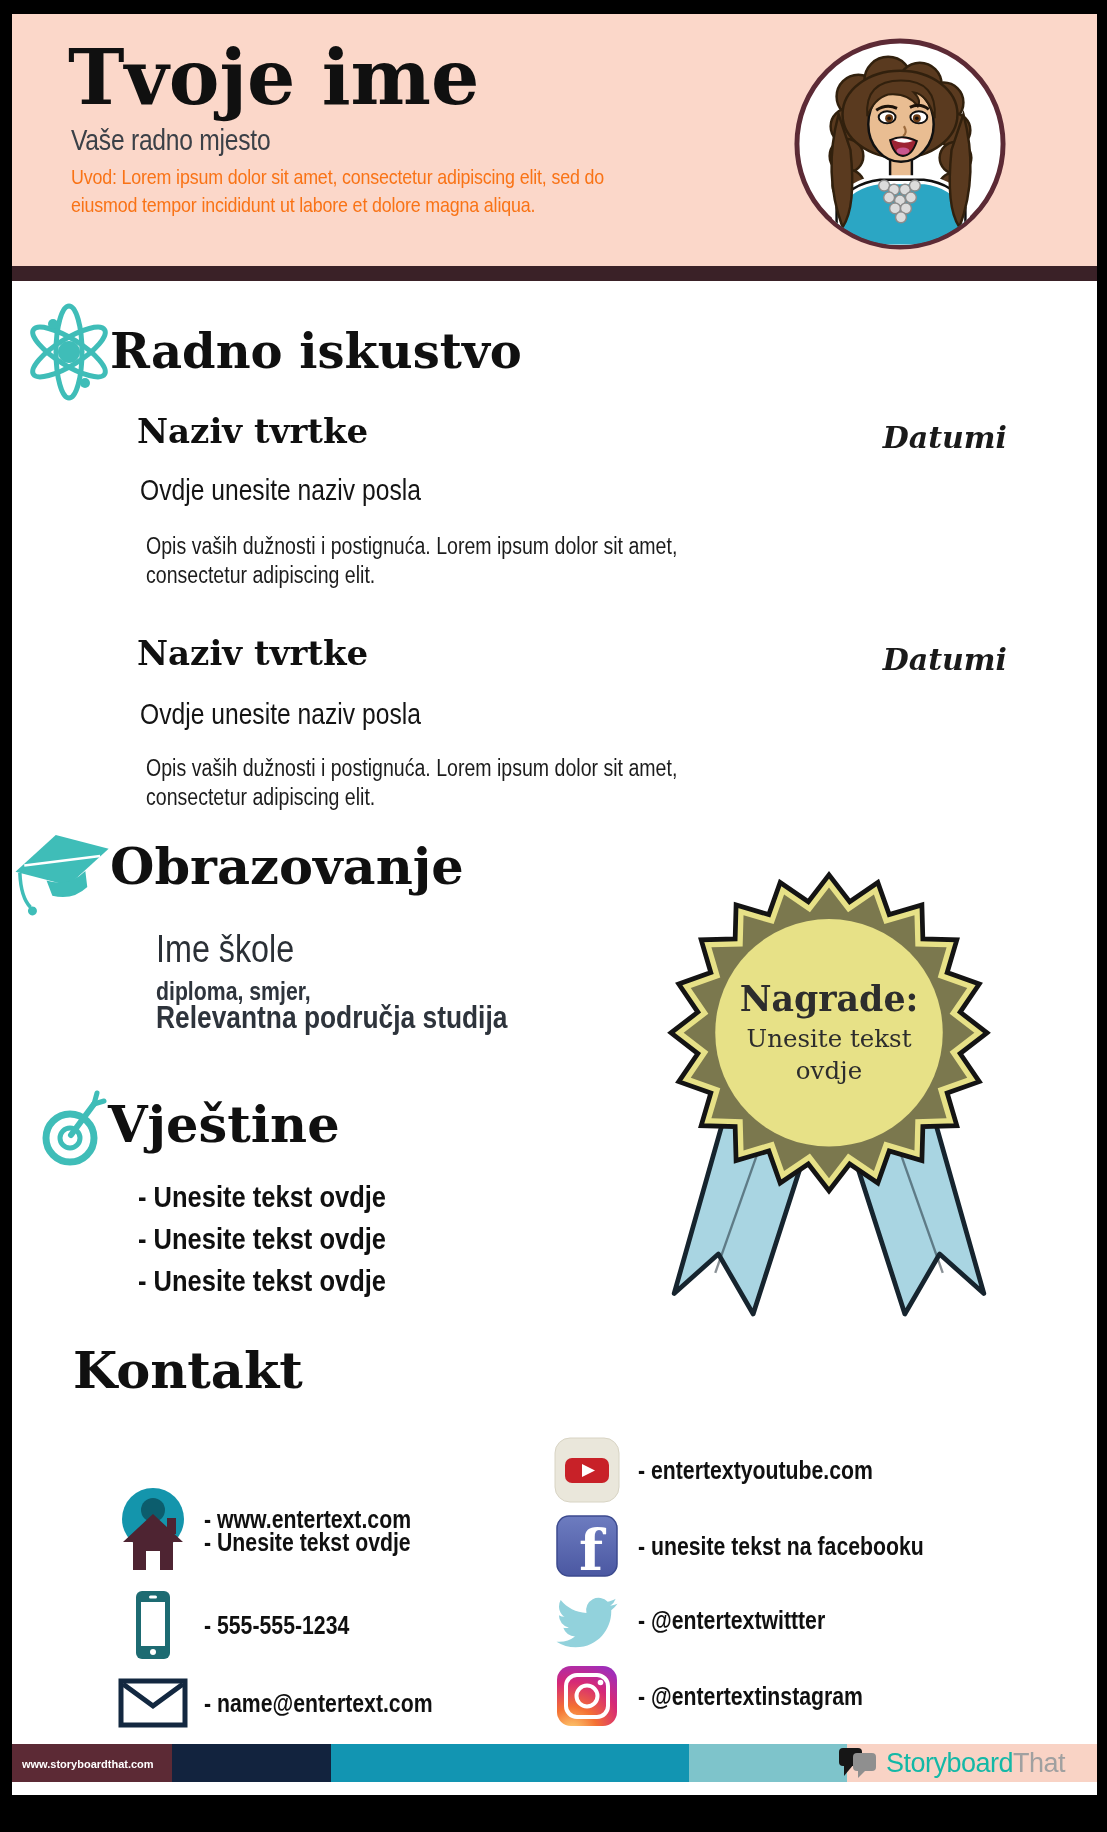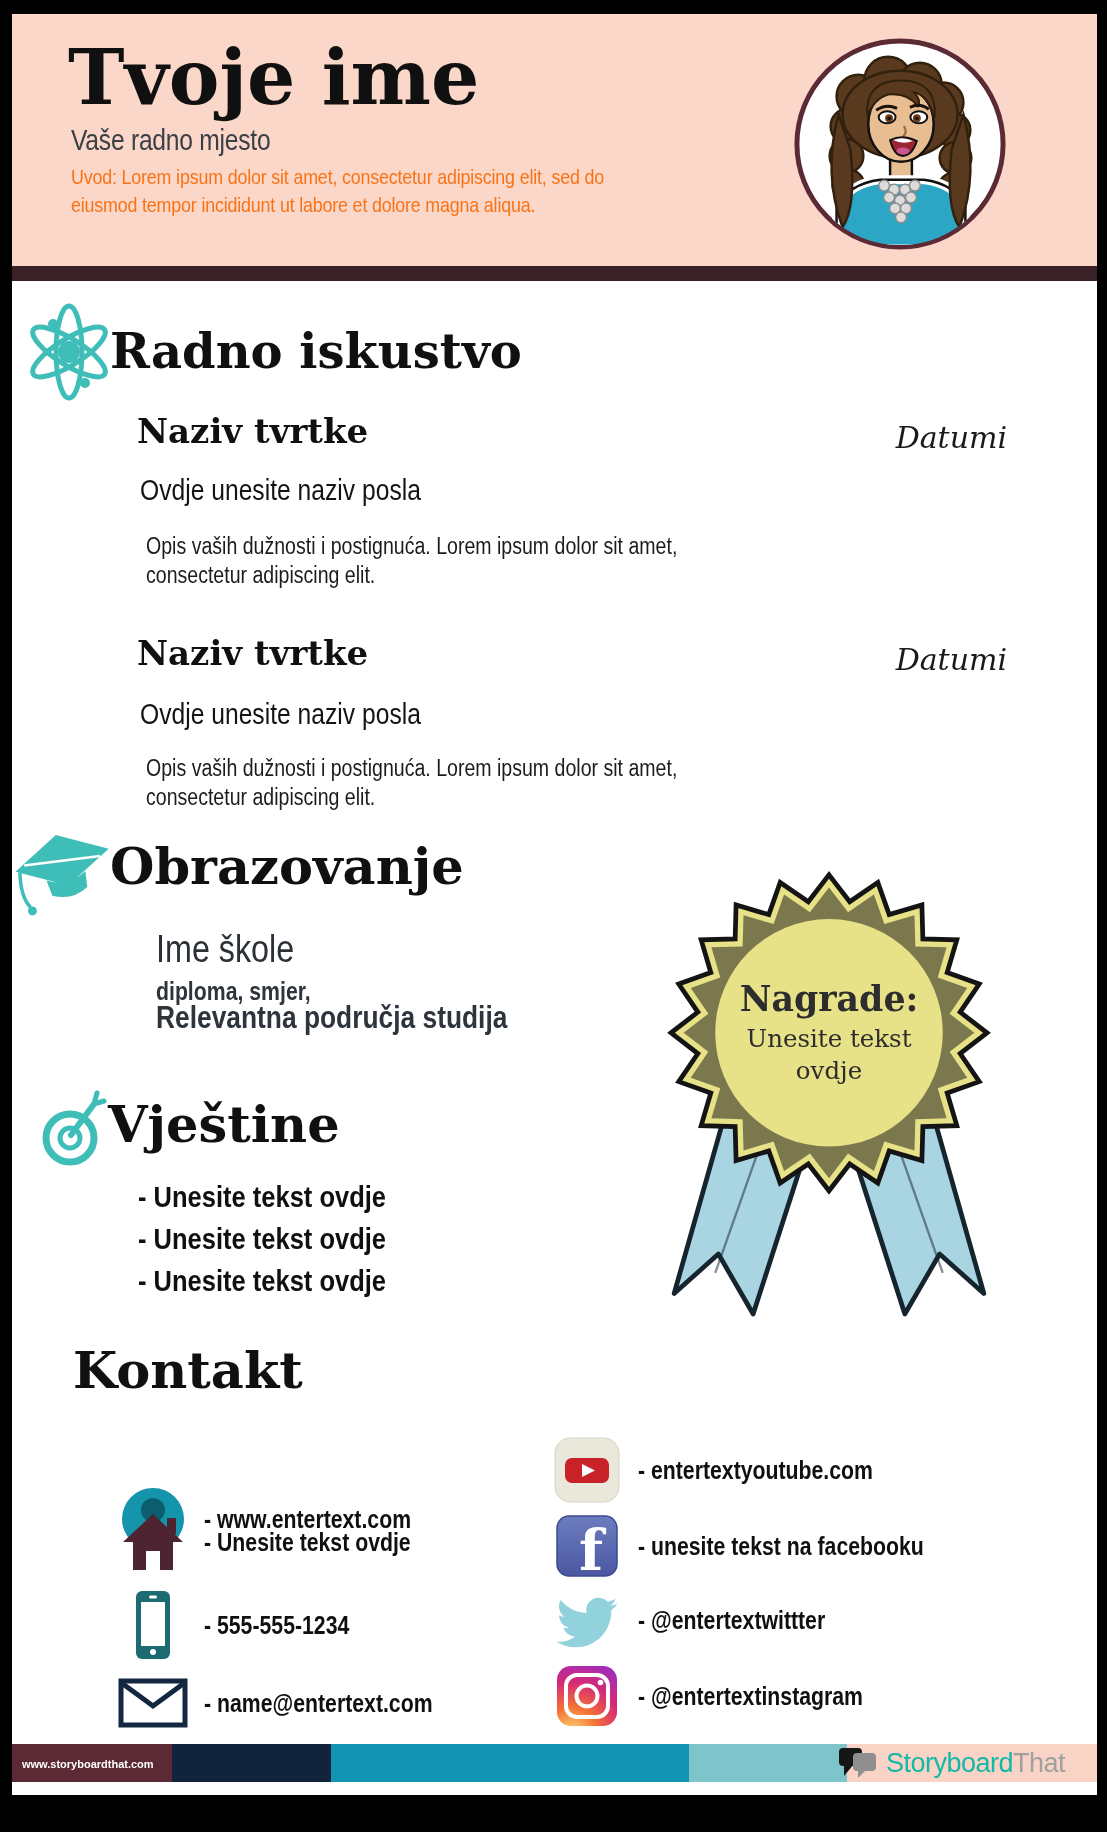--- a/index.html
+++ b/index.html
@@ -14,21 +14,21 @@
   #page-bg{left:12px;top:14px;width:1085px;height:1781px;background:#fff;}
   #header-bg{left:12px;top:14px;width:1085px;height:252px;background:#fbd7c9;}
   #header-band{left:12px;top:266px;width:1085px;height:15px;background:#3a2127;}
   #name{left:68px;top:38px;font-size:76px;}
   #role{left:71px;top:124px;font-size:29px;color:#3b4047;letter-spacing:-.3px;}
   #intro{left:71px;top:163px;font-size:21px;line-height:1.32;color:#f97316;letter-spacing:-.2px;}
   #avatar{left:791px;top:35px;}
   #atom{left:33px;top:300px;}
   #exp-title{left:110px;top:326px;font-size:48px;}
   .company{left:137px;font-size:34px;}
-  .dates{right:100px;font-size:30px;font-style:italic;font-weight:normal;font-family:"DejaVu Serif",serif;color:#1a1a1a;}
+  .dates{right:100px;font-size:30px;font-style:italic;font-weight:bold;font-family:"DejaVu Serif",serif;color:#1a1a1a;}
   .jobtitle{left:140px;font-size:29px;color:#141414;}
   .jobdesc{left:146px;font-size:23px;line-height:1.28;color:#1c1c1c;}
   #gradcap{left:14px;top:828px;}
   #edu-title{left:110px;top:840px;font-size:51px;}
   #school{left:156px;top:928px;font-size:38px;color:#2b3036;}
   #degree{left:156px;top:977px;font-size:25px;font-weight:bold;color:#2e343c;}
   #fields{left:156px;top:1000px;font-size:31px;font-weight:bold;color:#2e343c;}
   #badge{left:584px;top:859px;}
   #target{left:42px;top:1088px;}
   #skills-title{left:108px;top:1098px;font-size:51px;}

